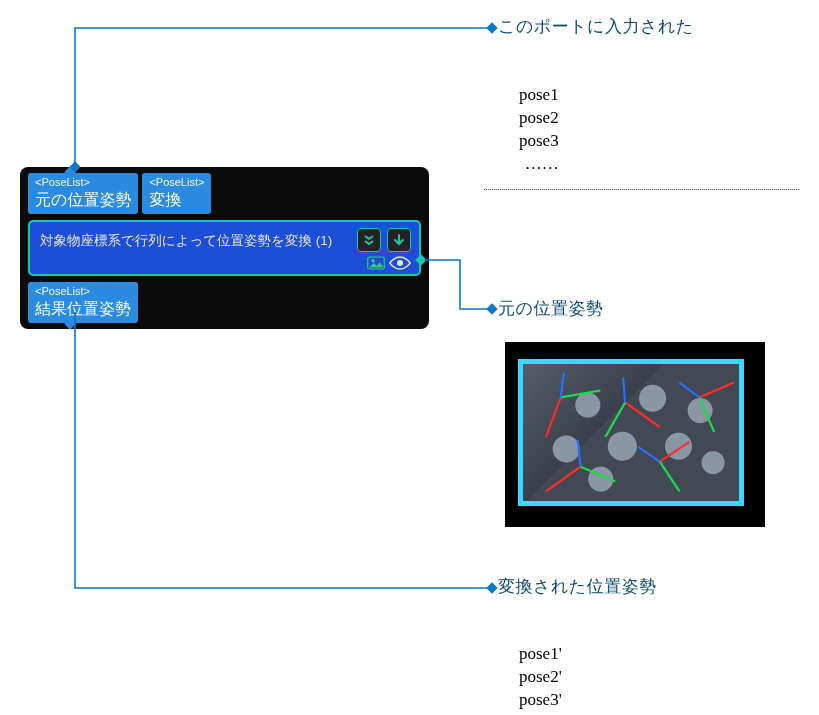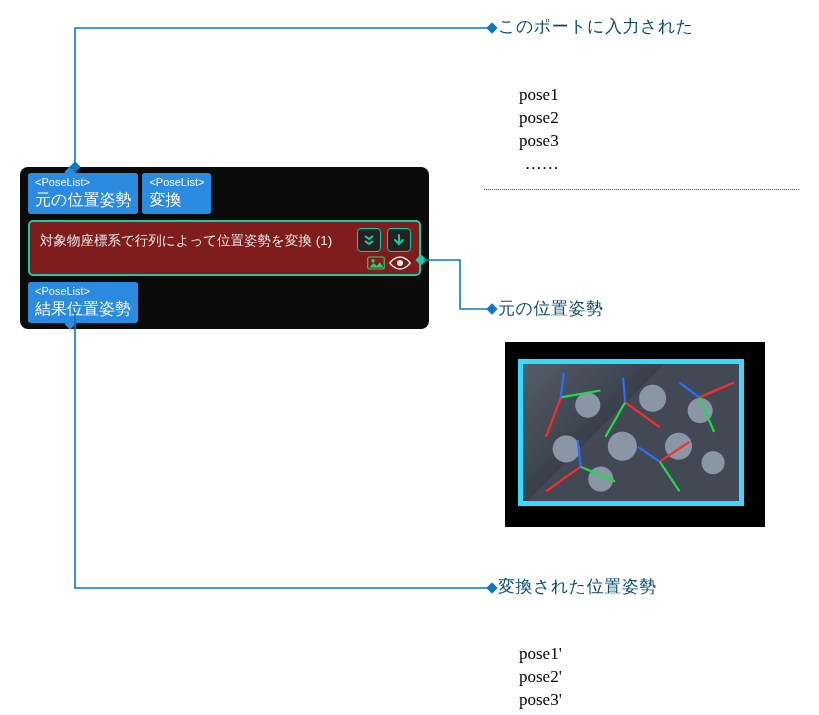--- a/index.html
+++ b/index.html
@@ -51,21 +51,21 @@
     bottom: -5px; left: 38px;
     width: 8px; height: 8px;
     background: #2a8be0;
     transform: rotate(45deg);
   }
 
   .body {
     margin-top: 6px;
     border: 2px solid #17c9a6;
     border-radius: 5px;
-    background: #7f1d1d;
+    background: #1d4ed8;
     padding: 8px 8px 4px 10px;
     color: #e6e6e6;
     position: relative;
   }
   .body .title {
     font-size: 13.5px;
     display: inline-block;
     padding-top: 2px;
   }
   .body .btns {

